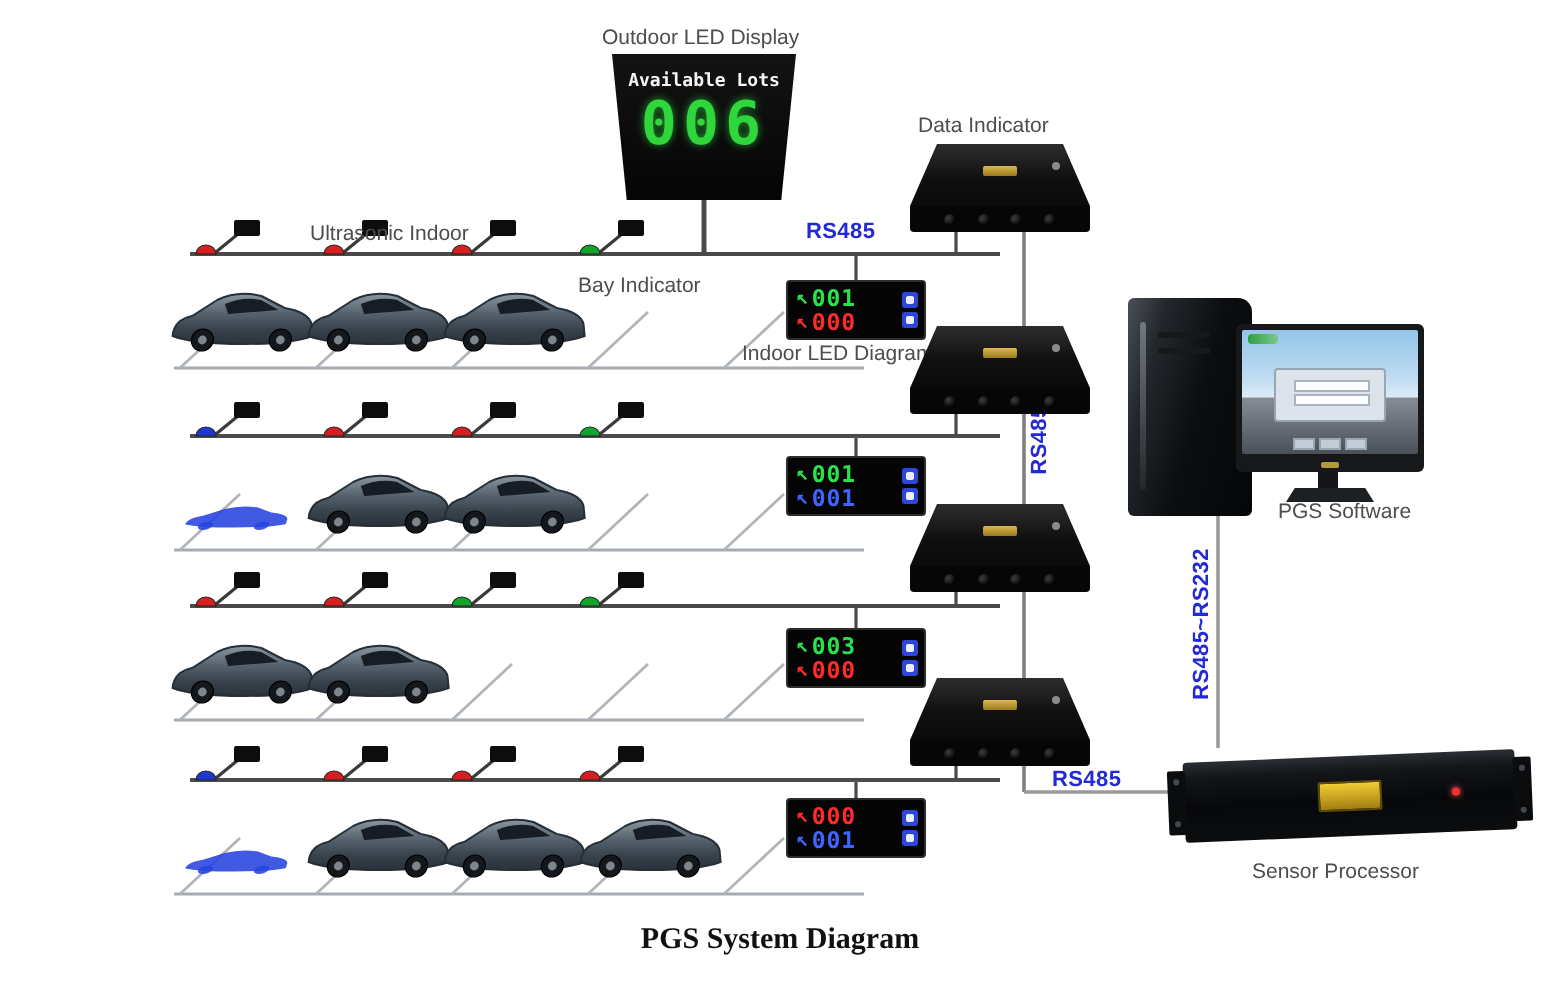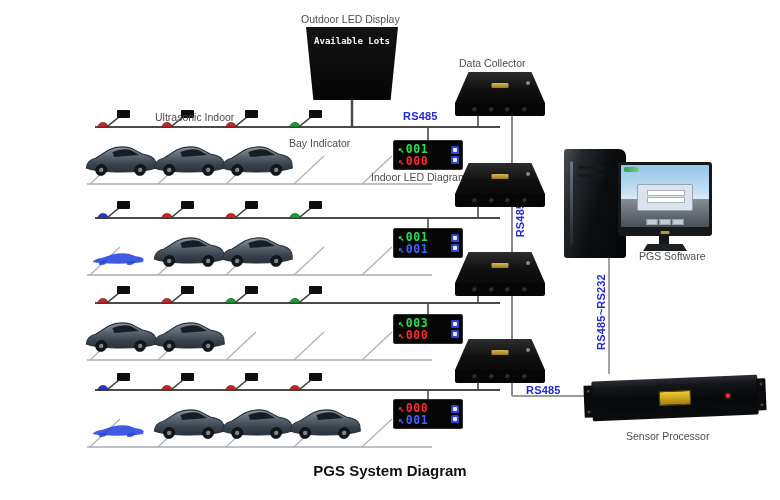--- a/index.html
+++ b/index.html
@@ -5,21 +5,21 @@
   html,body{margin:0;padding:0;background:#fff;}
   #canvas{position:relative;width:780px;height:500px;background:#ffffff;overflow:hidden;
           font-family:"Liberation Sans", sans-serif;}
   #wires{position:absolute;left:0;top:0;}
 
   .lbl{position:absolute;font-size:10.5px;color:#4d4d4d;white-space:nowrap;}
   .rs{position:absolute;font-size:11px;font-weight:bold;color:#2229d6;white-space:nowrap;letter-spacing:.2px;}
   .rs.vert{transform:translate(-50%,-50%) rotate(-90deg);}
 
   #title{position:absolute;left:0;right:0;top:462px;text-align:center;
-         font-size:15px;font-weight:bold;color:#111;}
+         font-size:15px;font-weight:bold;color:#111;font-family:Liberation Serif, serif;}
 
   
   #outdoor-sign{position:absolute;left:306px;top:27px;width:92px;height:73px;
     background:linear-gradient(180deg,#131313,#050505);
     clip-path:polygon(0 0,100% 0,92% 100%,8% 100%);}
   .sign-line1{margin-top:9px;text-align:center;font-family:"DejaVu Sans Mono",monospace;
     font-weight:bold;font-size:9px;color:#f5f5f5;letter-spacing:0px;}
   .sign-count{text-align:center;font-family:"DejaVu Sans Mono",monospace;font-weight:bold;
     font-size:30px;line-height:34px;color:#2fd63c;letter-spacing:3px;
     text-shadow:0 0 4px rgba(46,214,60,.7);}
@@ -274,23 +274,24 @@
       <line x1="428" y1="390" x2="428" y2="399" stroke="#4a4a4a" stroke-width="1.6"></line>
       <line x1="352" y1="100" x2="352" y2="127" stroke="#4a4a4a" stroke-width="2.5"></line>
       <line x1="512" y1="112" x2="512" y2="396" stroke="#808080" stroke-width="1.8"></line>
       <line x1="512" y1="396" x2="598" y2="396" stroke="#9a9a9a" stroke-width="1.8"></line>
       <line x1="609" y1="258" x2="609" y2="374" stroke="#9a9a9a" stroke-width="1.8"></line>
     </svg>
 
   <div class="lbl" style="left:301px;top:13px">Outdoor LED Display</div>
   <div id="outdoor-sign">
     <div class="sign-line1">Available Lots</div>
+    <div class="sign-count">006</div>
   </div>
 
-  <div class="lbl" style="left:459px;top:57px">Data Collector</div>
+  <div class="lbl" style="left:459px;top:57px">Data Indicator</div>
   <div class="lbl" style="left:155px;top:111px">Ultrasonic Indoor</div>
   <div class="lbl" style="left:289px;top:137px">Bay Indicator</div>
   <div class="lbl" style="left:371px;top:171px">Indoor LED Diagram</div>
   <div class="lbl" style="left:639px;top:250px">PGS Software</div>
   <div class="lbl" style="left:626px;top:430px">Sensor Processor</div>
 
   <div class="rs" style="left:403px;top:110px">RS485</div>
   <div class="rs vert" style="left:520px;top:220px">RS485</div>
   <div class="rs" style="left:526px;top:384px">RS485</div>
   <div class="rs vert" style="left:601px;top:312px">RS485~RS232</div>

